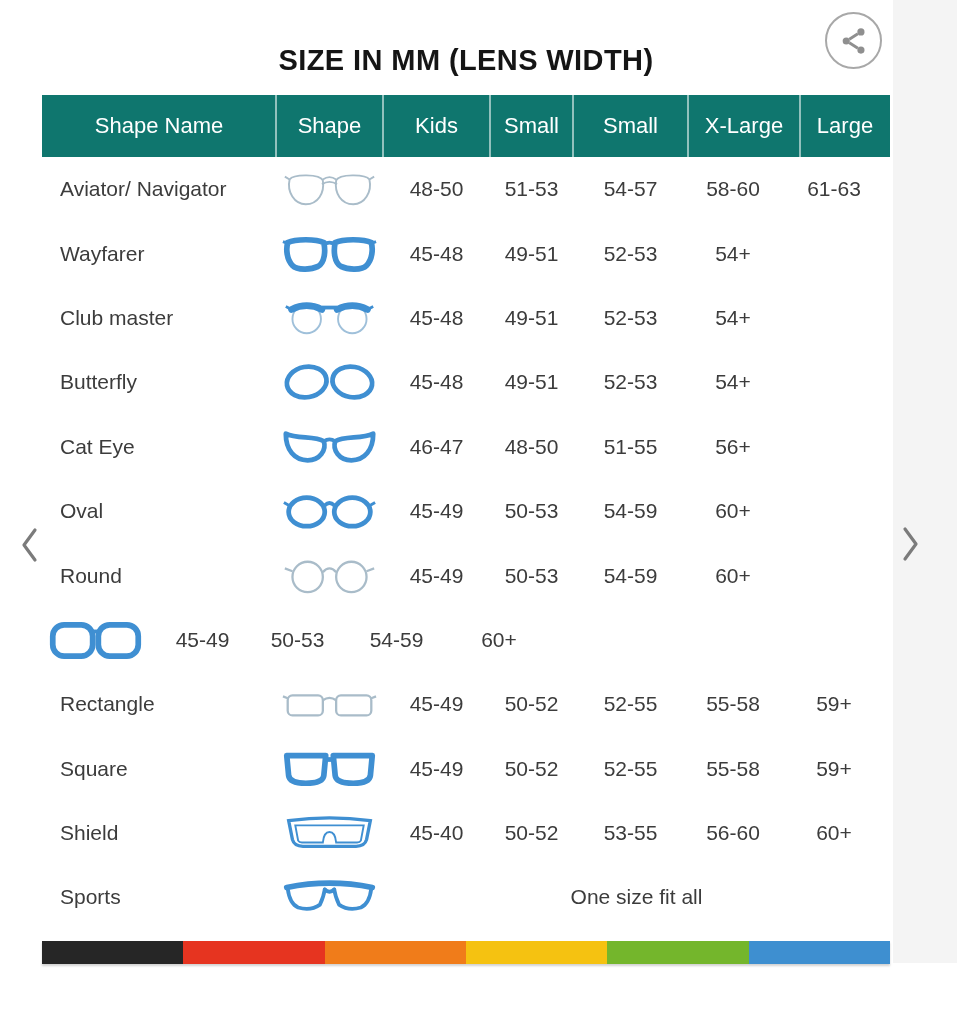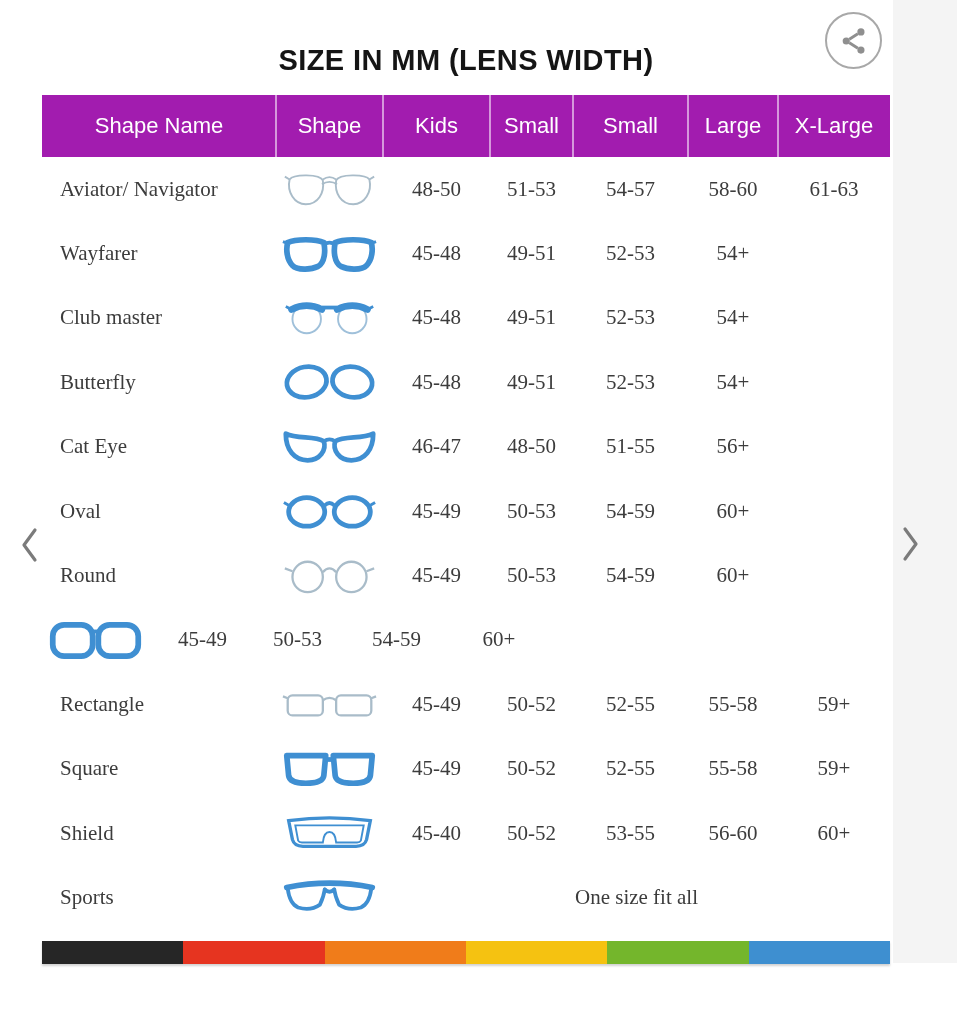--- a/index.html
+++ b/index.html
@@ -18,21 +18,21 @@
     display:flex;align-items:center;justify-content:center;cursor:pointer;
   }
   .size-table{position:absolute;left:42px;top:95px;width:848px;}
   .thead{display:flex;height:62px;background:#3b8ecf;}
   .th{
     color:#ffffff;font-size:22px;display:flex;align-items:center;justify-content:center;
     position:relative;box-sizing:border-box;
   }
   .th + .th::before{content:"";position:absolute;left:-1px;top:0;bottom:0;width:2px;background:rgba(255,255,255,.55);}
   .tbody{display:block;}
-  .tr{display:flex;height:64.4px;align-items:center;font-family:Liberation Serif, serif;}
+  .tr{display:flex;height:64.4px;align-items:center;}
   .td{
     font-size:21px;color:#3c3c3c;display:flex;align-items:center;justify-content:center;
     box-sizing:border-box;height:100%;
   }
   .td.name{justify-content:flex-start;padding-left:18px;}
   .td.icon svg{width:95px;height:46px;display:block;}
   .td.note-span{width:507px;}
   .c0{width:234px}.c1{width:107px}.c2{width:107px}.c3{width:83px}.c4{width:115px}.c5{width:90px}.c6{width:112px}
   .color-stripe{position:absolute;left:42px;top:941px;width:848px;height:23px;display:flex;box-shadow:0 2px 2px rgba(0,0,0,.18);}
   .color-stripe .seg{flex:1;height:100%;}
@@ -57,28 +57,28 @@
         <circle cx="17.2" cy="5.2" r="2.7"></circle>
         <circle cx="6.2" cy="12" r="2.7"></circle>
         <circle cx="17.2" cy="18.8" r="2.7"></circle>
       </g>
       <path d="M8.5 10.6 L14.9 6.6 M8.5 13.4 L14.9 17.4" stroke="#8f8f8f" stroke-width="2.2" fill="none"></path>
     </svg>
   </span>
 </button>
 
 <div class="size-table">
-  <div class="thead" style="background: #a21caf; justify-content: space-between;">
+  <div class="thead" style="background: #0f766e; justify-content: space-between;">
       <div class="th c0">Shape Name</div>
       <div class="th c1">Shape</div>
       <div class="th c2">Kids</div>
       <div class="th c3">Small</div>
       <div class="th c4">Small</div>
+      <div class="th c6">X-Large</div>
       <div class="th c5">Large</div>
-      <div class="th c6">X-Large</div>
     </div>
   <div class="tbody">
       <div class="tr">
         <div class="td name c0">Aviator/ Navigator</div>
         <div class="td icon c1">
           <svg viewBox="0 0 100 46">
             <g fill="none" stroke="#a9bcc9" stroke-width="2">
     <path d="M8 13 C12 7 40 7 43 14 C45 27 38 39 25 39 C13 39 5 26 8 13 Z"></path>
     <path d="M57 14 C60 7 88 7 92 13 C95 26 87 39 75 39 C62 39 55 27 57 14 Z"></path>
     <path d="M43 13 Q50 8 57 13"></path>

